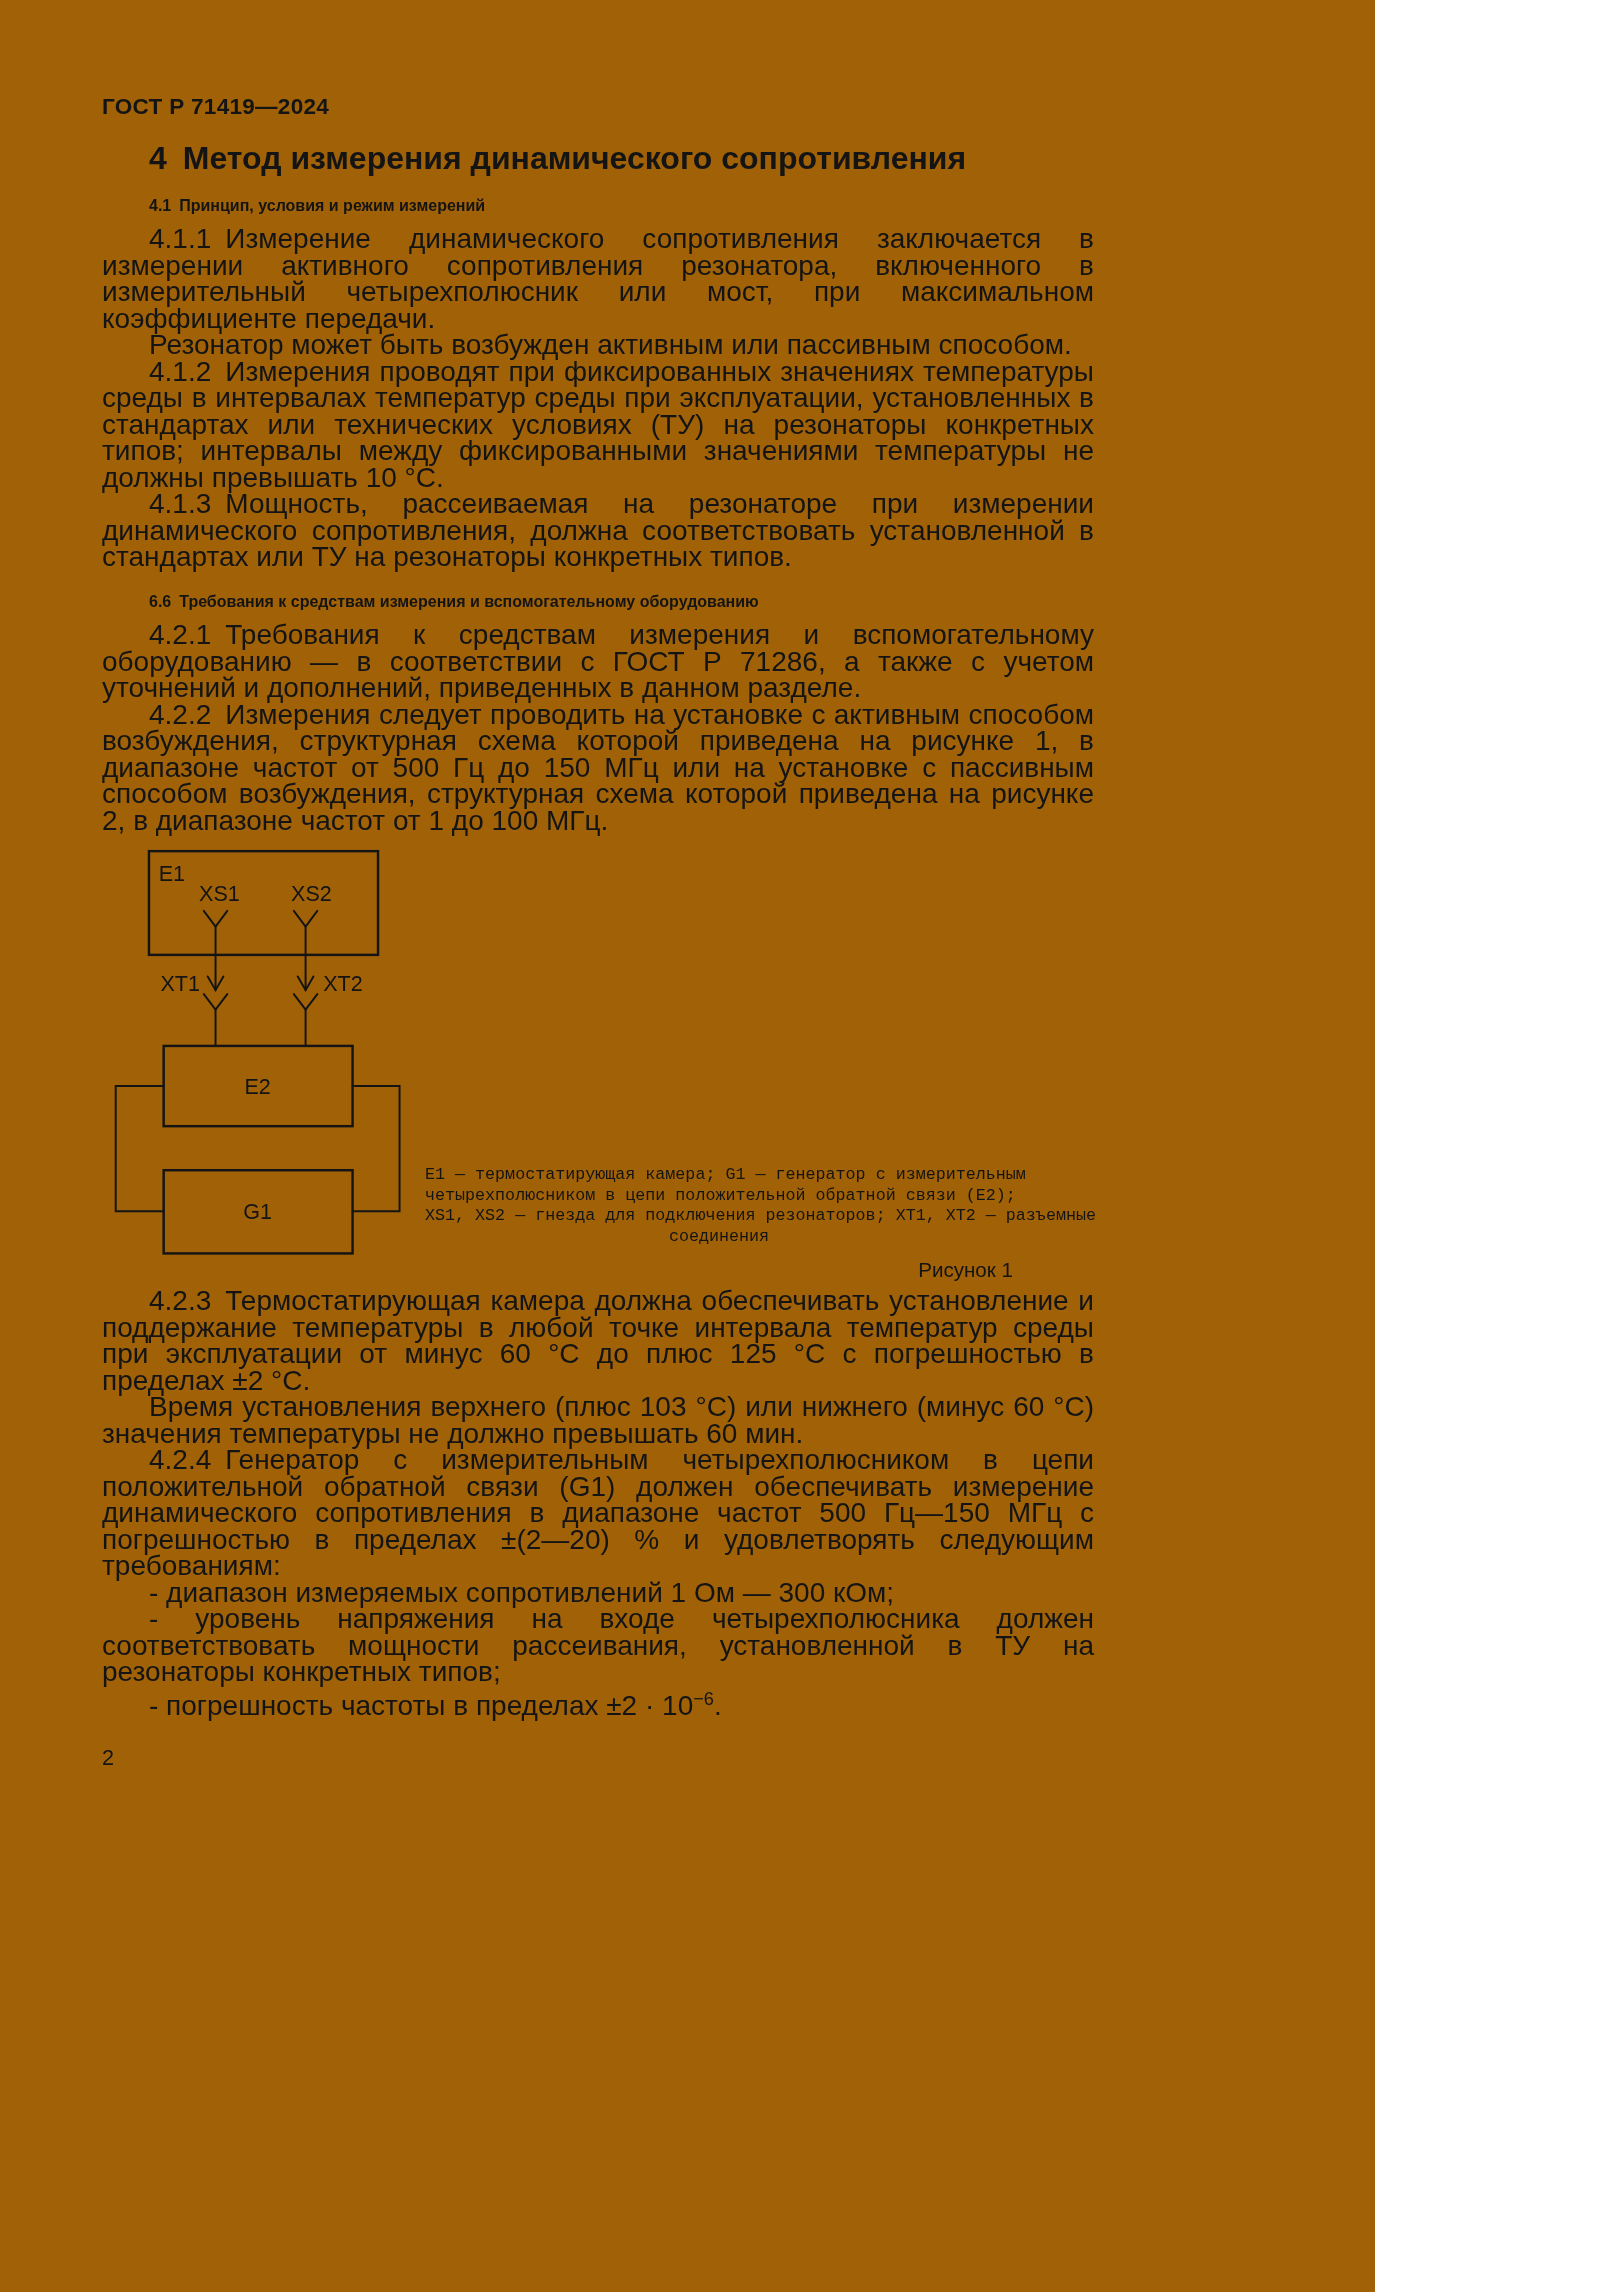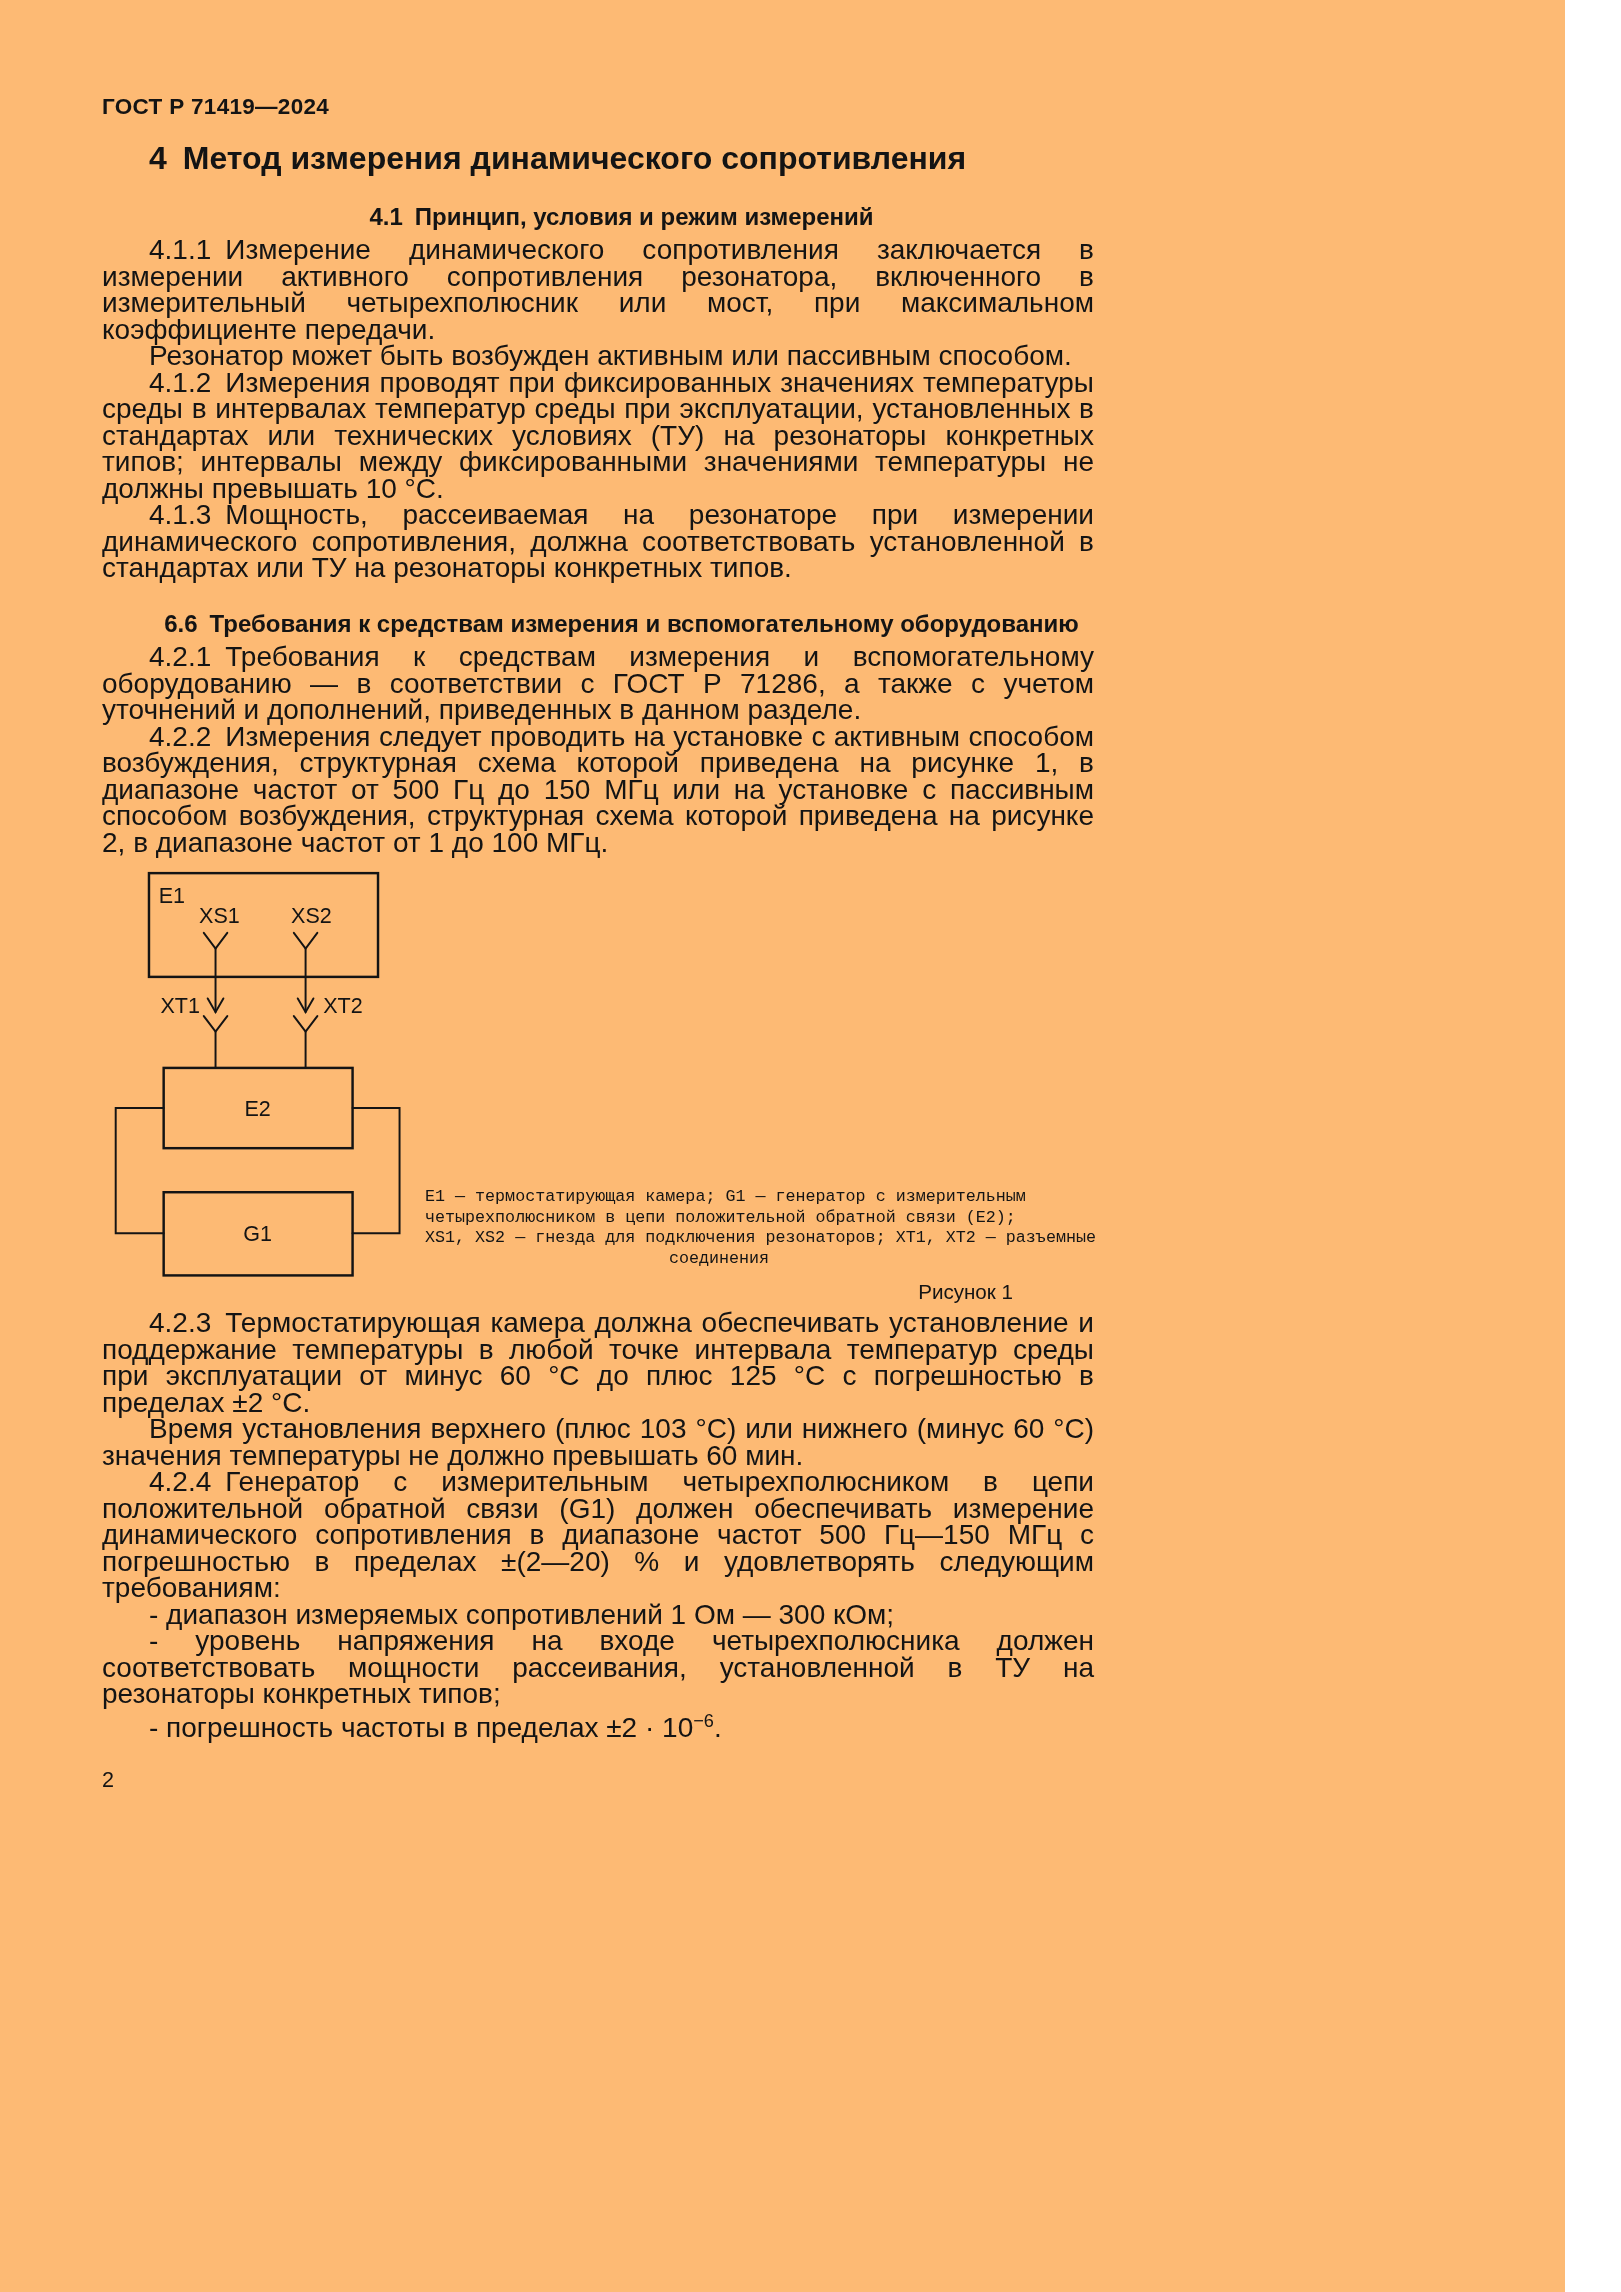--- a/index.html
+++ b/index.html
@@ -1,20 +1,20 @@
 <!DOCTYPE html>
 <html><head>
 <meta charset="utf-8">
 <style>
   * { margin:0; padding:0; box-sizing:border-box; }
   html,body { background:#ffffff; }
   .page {
     position:relative;
-    width:1565px; height:2293px;
-    background:#fdba74;
+    width:1375px; height:2293px;
+    background:#a16207;
     color:#141414;
     font-family:"Liberation Sans", sans-serif;
     overflow:hidden;
   }
   .content {
     position:absolute;
     left:102px; top:94px;
     width:992px;
   }
   .doc-header {
@@ -25,26 +25,25 @@
   }
   .section-title {
     margin-top:21.6px;
     padding-left:47px;
     font-size:32px;
     font-weight:bold;
     line-height:34px;
   }
   .section-title span { display:block; }
   .sub-heading {
-    margin-top:29px;
+    margin-top:18px;
     padding-left:47px;
-    font-size:24px;
+    font-size:16px;
     font-weight:bold;
     line-height:26.5px;
-    text-align:center;
   }
   .body {
     margin-top:0;
     font-size:28px;
     line-height:26.5px;
     text-align:justify;
   }
   .body.first { margin-top:6.9px; }
   .ind { text-indent:47px; }
   sup { font-size:0.65em; }

